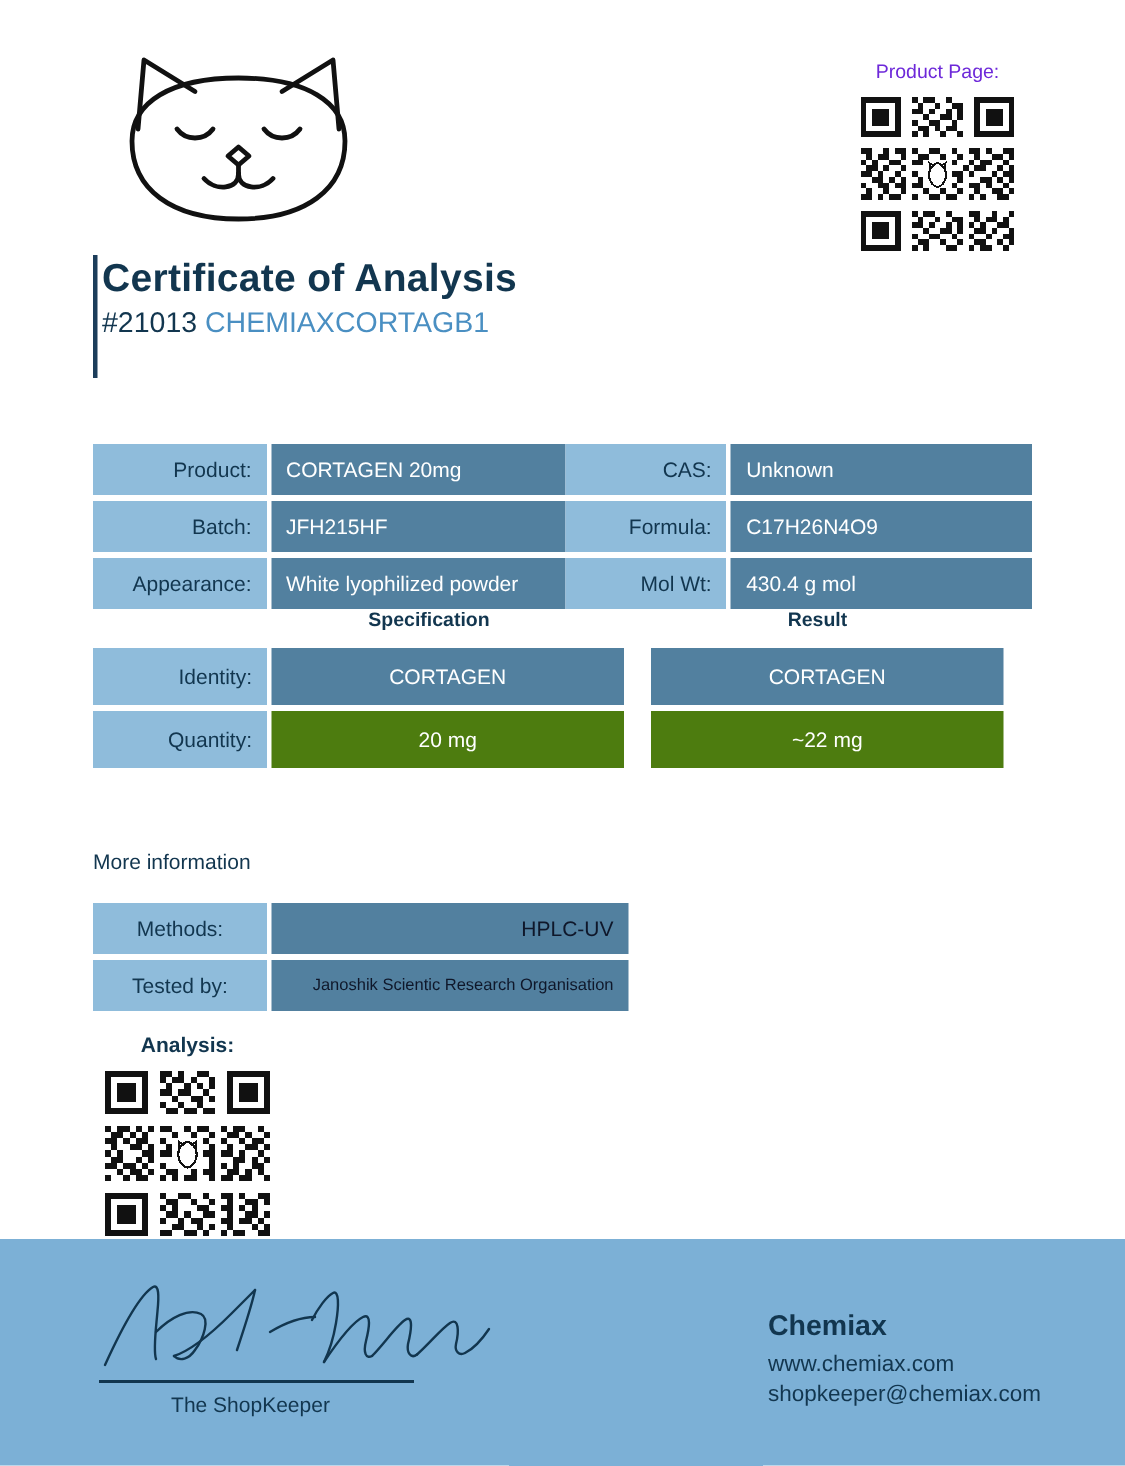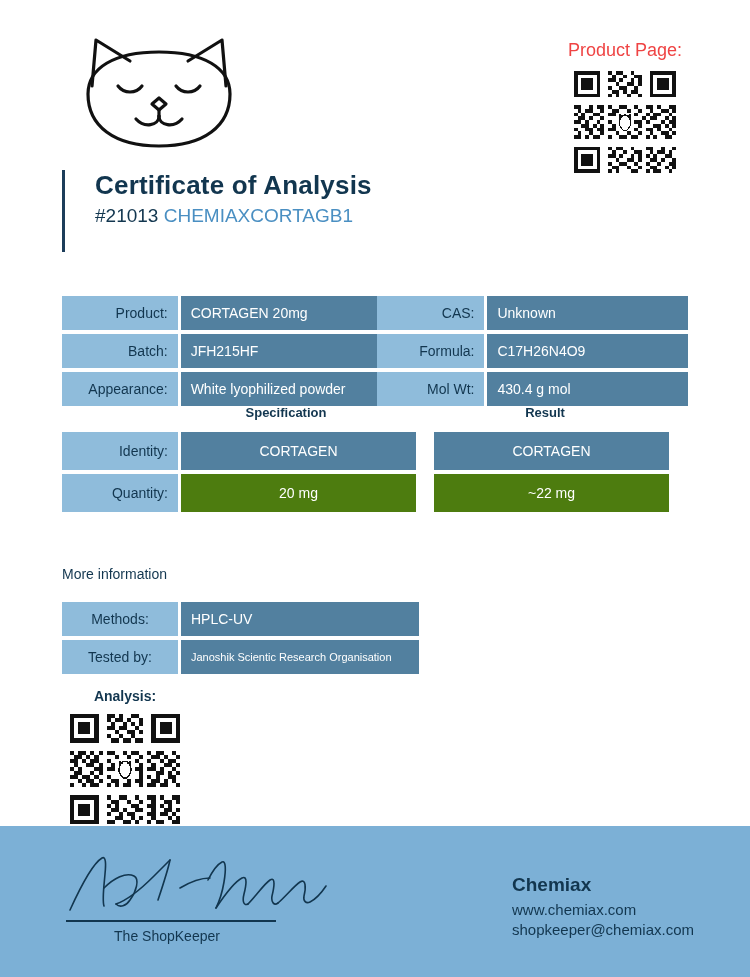--- a/index.html
+++ b/index.html
@@ -29,38 +29,38 @@
     height: 125px;
   }
   .product-page-block {
     position: absolute;
     right: 50px;
     top: 40px;
     width: 150px;
     text-align: center;
   }
   .product-page-label {
-    font-size: 18px;
-    color: #ef4444;
+    font-size: 13px;
+    color: #6d28d9;
     margin-bottom: 6px;
   }
 
   
   .qr {
     display: block;
     margin: 0 auto;
     background: #ffffff;
   }
 
   
   .title-block {
     position: absolute;
     left: 62px;
     top: 170px;
-    padding-left: 30px;
+    padding-left: 3px;
     border-left: 3px solid #1c3d5a;
     height: 82px;
   }
   .coa-title {
     font-size: 26px;
     font-weight: bold;
     color: #12364f;
     margin: 0 0 4px 0;
     letter-spacing: 0.2px;
   }
@@ -198,22 +198,22 @@
   .mi-lbl {
     background: #8fbcdb;
     color: #12364f;
     text-align: center;
     width: 96px;
     white-space: nowrap;
     height: 22px;
   }
   .mi-val {
     background: #52809f;
-    color: #ffffff;
-    text-align: left;
+    color: #0f172a;
+    text-align: right;
     width: 218px;
   }
   .mi-val.small {
     font-size: 11px;
     line-height: 13px;
   }
 
   
   .analysis-block {
     position: absolute;

